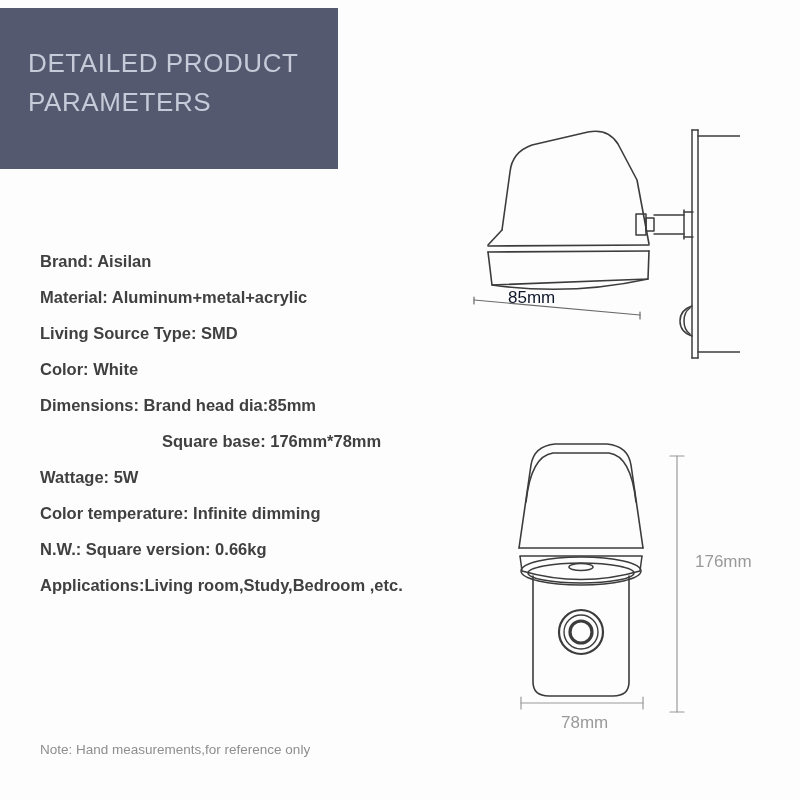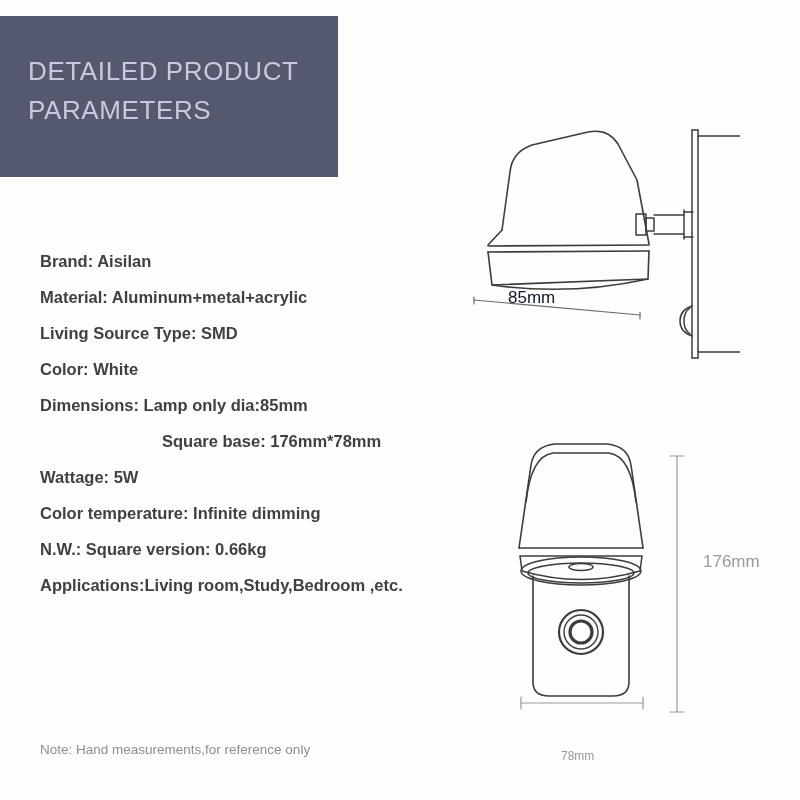--- a/index.html
+++ b/index.html
@@ -11,21 +11,21 @@
   }
   #page {
     position: relative;
     width: 800px; height: 800px;
     background: #fdfdfd;
   }
 
   
   #header-banner {
     position: absolute;
-    left: 0; top: 16px;
+    left: 0; top: 8px;
     width: 338px; height: 161px;
     background: #55596f;
     box-sizing: border-box;
     padding: 36px 0 0 28px;
   }
   .banner-line {
     color: #c6cad9;
     font-size: 26px;
     line-height: 39px;
     letter-spacing: 0.6px;
@@ -68,44 +68,43 @@
   }
   #label-85mm {
     left: 508px; top: 288px;
     font-size: 17px;
     color: #0f172a;
   }
   #label-176mm {
     left: 695px; top: 552px;
     font-size: 17px;
     color: #9a9a9a;
-    margin-left: 8px;
   }
   #label-78mm {
-    left: 561px; top: 749px;
-    font-size: 12px;
+    left: 561px; top: 713px;
+    font-size: 17px;
     color: #9a9a9a;
   }
 </style>
 </head>
 <body>
 
 <div id="page">
 
   <div id="header-banner">
     <div class="banner-line">DETAILED PRODUCT</div>
     <div class="banner-line">PARAMETERS</div>
   </div>
 
   <div id="spec-list">
     <div class="spec-line">Brand: Aisilan</div>
     <div class="spec-line">Material: Aluminum+metal+acrylic</div>
     <div class="spec-line">Living Source Type: SMD</div>
     <div class="spec-line">Color: White</div>
-    <div class="spec-line">Dimensions: Lamp only dia:85mm</div>
+    <div class="spec-line">Dimensions: Brand head dia:85mm</div>
     <div class="spec-line indented">Square base: 176mm*78mm</div>
     <div class="spec-line">Wattage: 5W</div>
     <div class="spec-line">Color temperature: Infinite dimming</div>
     <div class="spec-line">N.W.: Square version: 0.66kg</div>
     <div class="spec-line">Applications:Living room,Study,Bedroom ,etc.</div>
   </div>
 
   <div id="note-line">Note: Hand measurements,for reference only</div>
 
   <svg id="drawing-side" class="drawing" width="300" height="270" viewBox="0 0 300 270">

